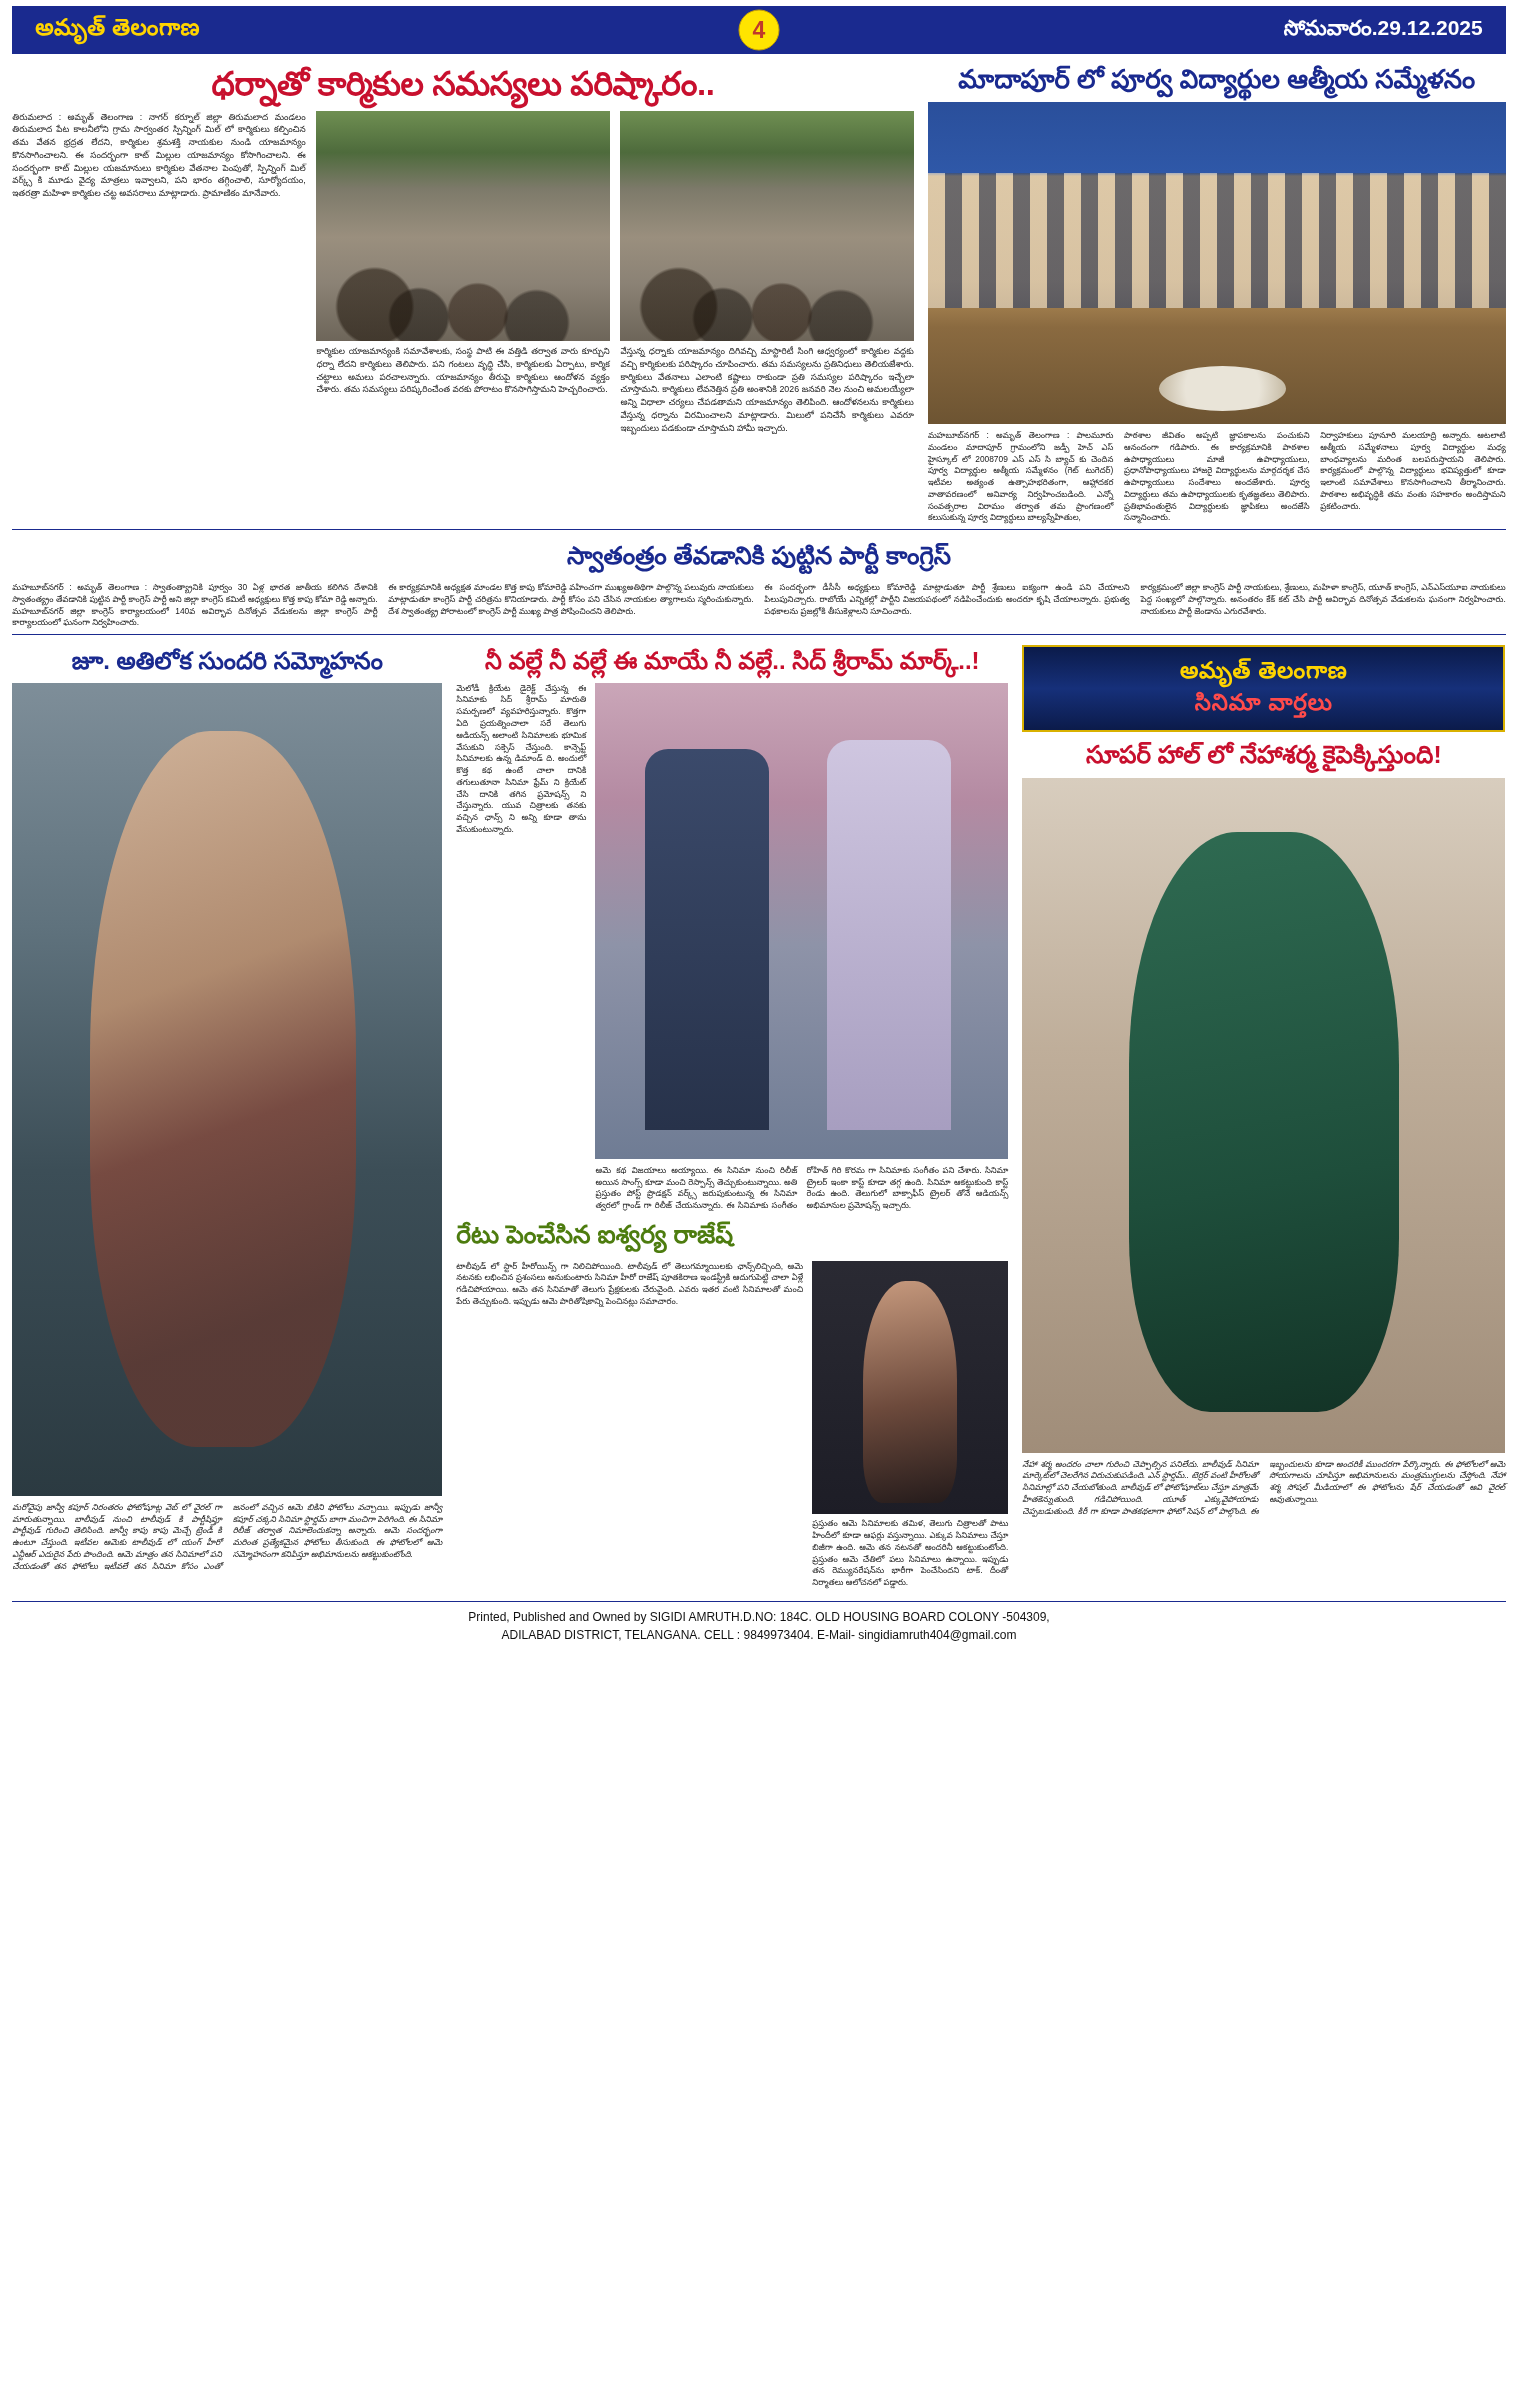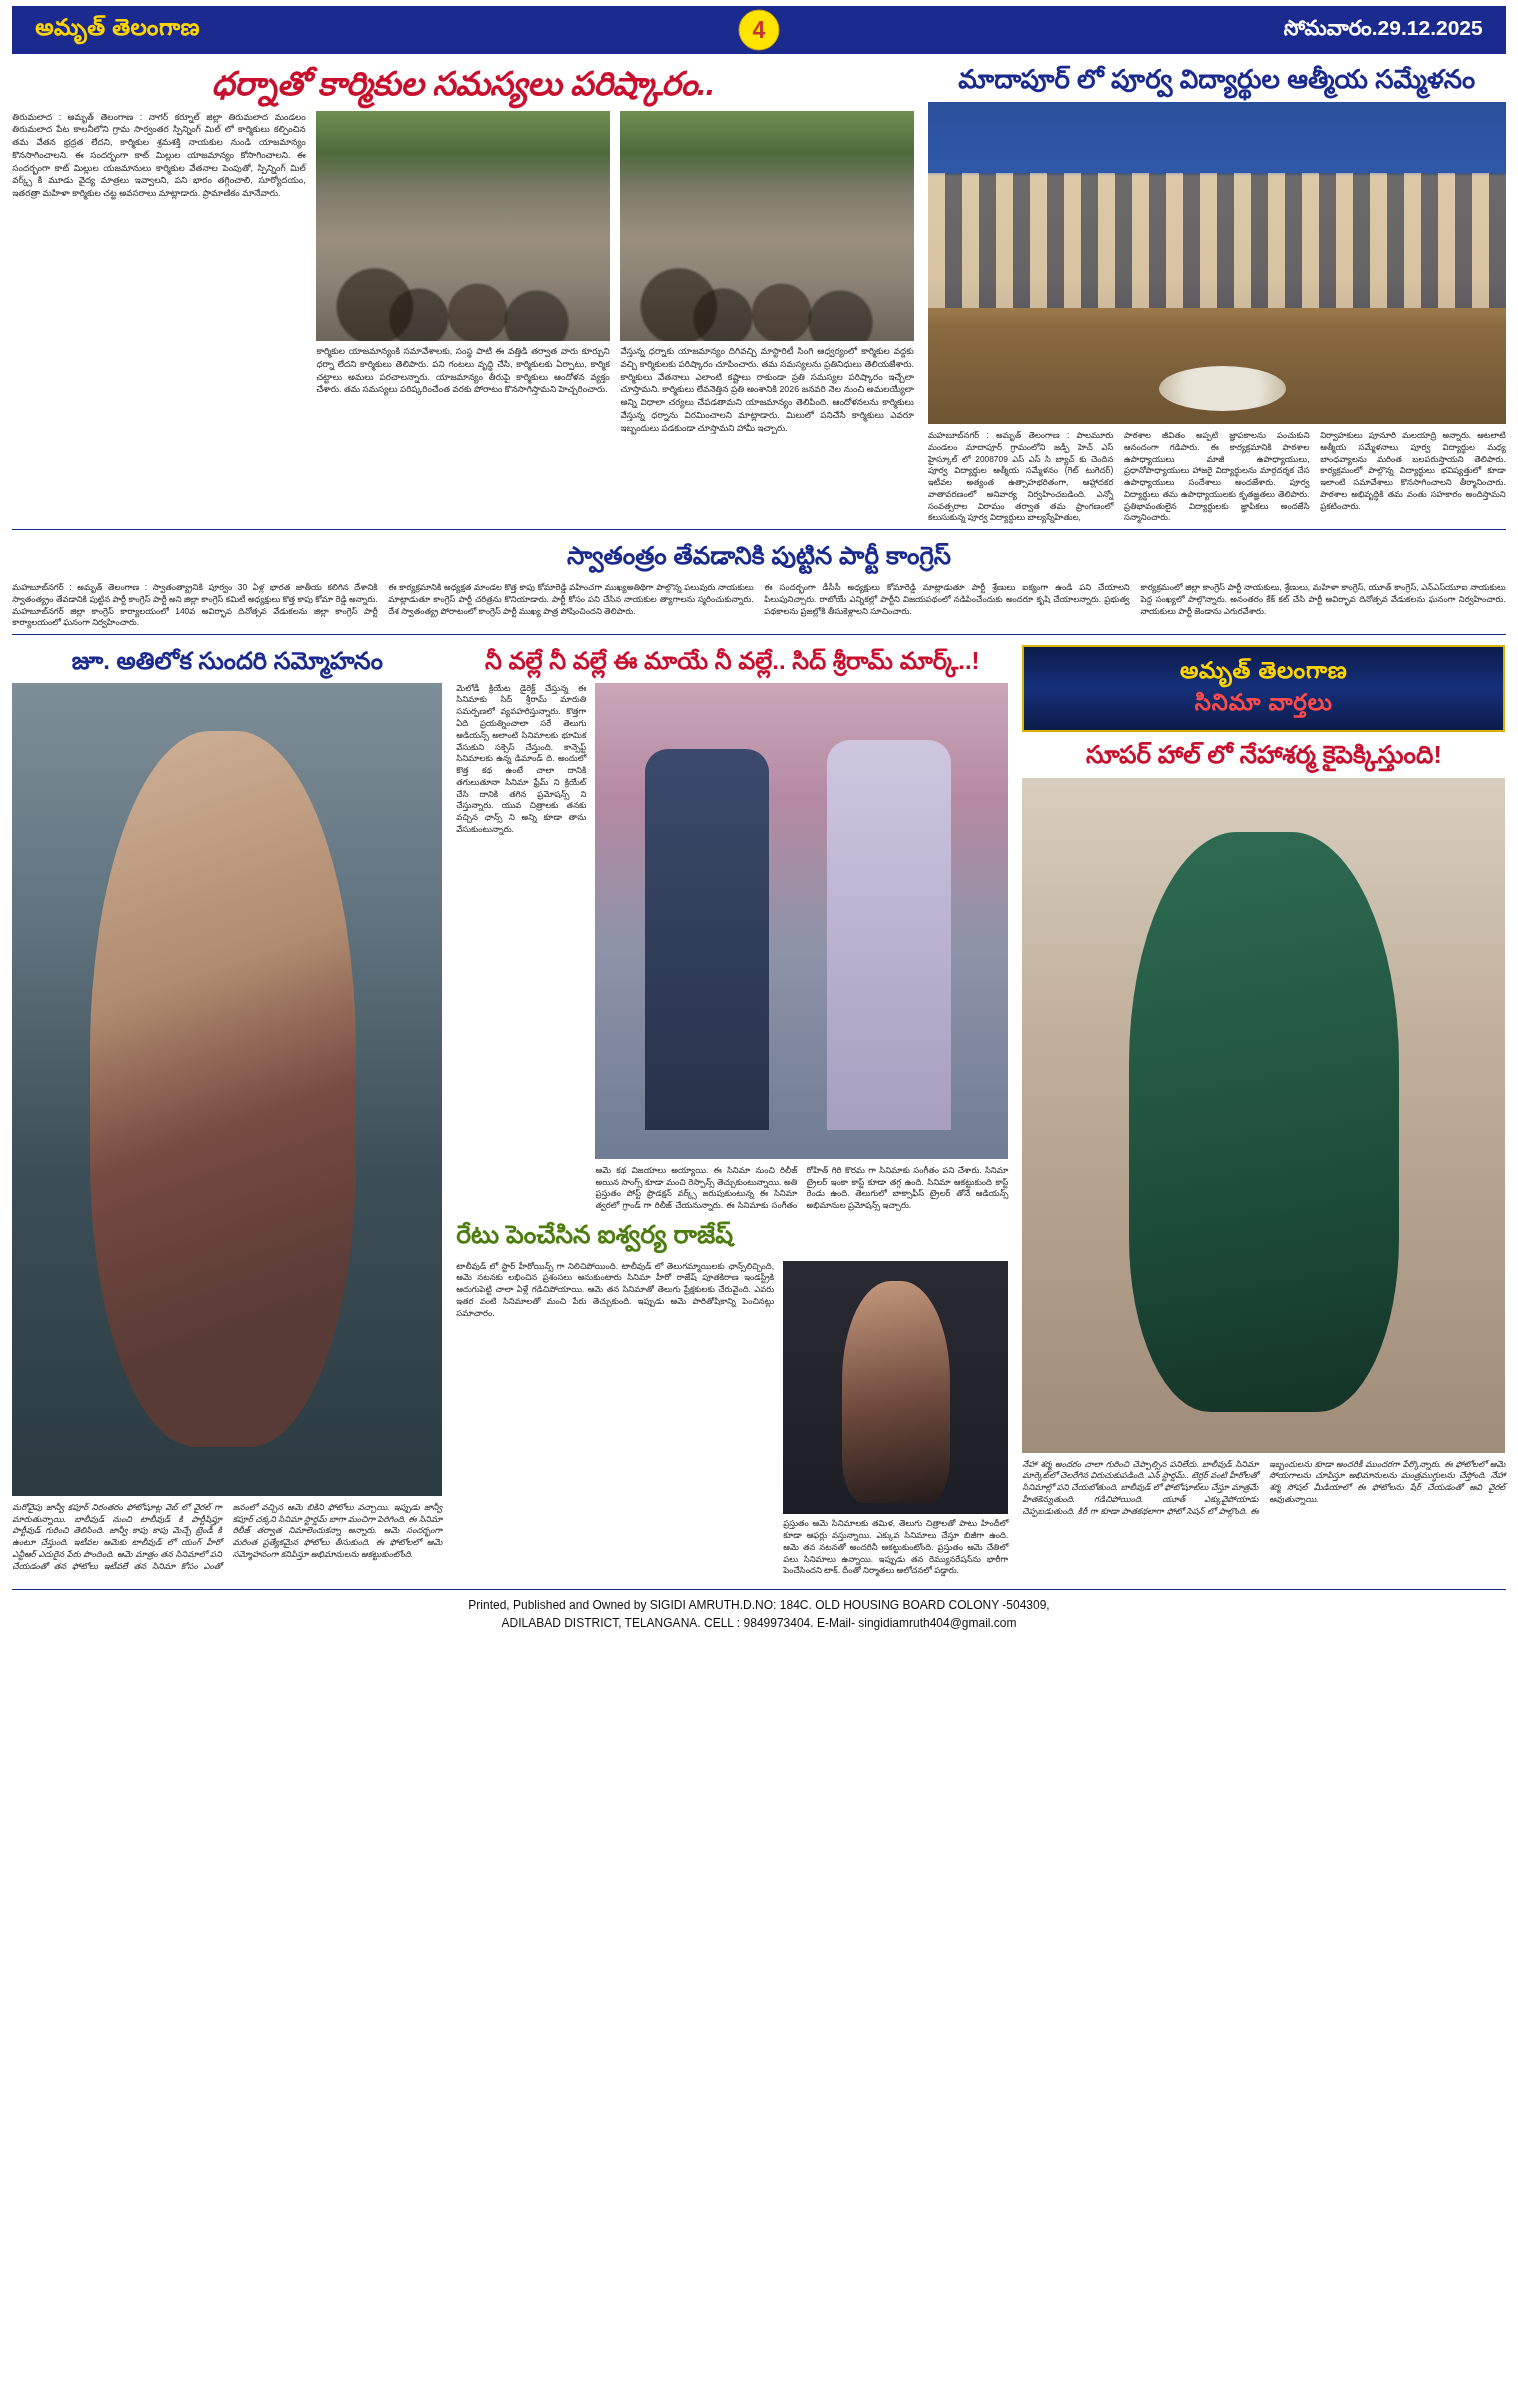--- a/index.html
+++ b/index.html
@@ -75,21 +75,20 @@
   .top-right { width:580px; }
 
   .hl-main {
     font-size:33px;
     color:#c8102e;
     font-weight:bold;
     text-align:center;
     line-height:1.15;
     letter-spacing:-0.4px;
     padding:3.1px 0 7.7px 0;
-    font-style:italic;
   }
   .hl-right {
     font-size:26px;
     color:#1a2a8f;
     font-weight:bold;
     text-align:center;
     line-height:1.25;
     padding:1.5px 0 6.1px 0;
   }
 
@@ -348,21 +347,21 @@
           <div class="photo ph-couple"></div>
           <div class="body-text small" style="margin-top:6.1px; column-count:2; column-gap:9.2px;">ఆమె కథ విజయాలు అయ్యాయి. ఈ సినిమా నుంచి రిలీజ్ అయిన సాంగ్స్ కూడా మంచి రెస్పాన్స్ తెచ్చుకుంటున్నాయి. అతి ప్రస్తుతం పోస్ట్ ప్రొడక్షన్ వర్క్స్ జరుపుకుంటున్న ఈ సినిమా త్వరలో గ్రాండ్ గా రిలీజ్ చేయనున్నారు. ఈ సినిమాకు సంగీతం రోహిత్ గిరి కొరమ గా సినిమాకు సంగీతం పని చేశారు. సినిమా ట్రైలర్ ఇంకా కాస్ట్ కూడా తగ్గ ఉంది. సినిమా ఆకట్టుకుంది కాస్ట్ రెండు ఉంది. తెలుగులో బాక్సాఫీస్ ట్రైలర్ తోనే ఆడియన్స్ అభిమానుల ప్రమోషన్స్ ఇచ్చారు.</div>
         </div>
       </div>
 
       <div class="hl-aish">రేటు పెంచేసిన ఐశ్వర్య రాజేష్</div>
       <div style="display:flex; gap:9.2px;">
         <div style="flex:1">
           <div class="body-text small">టాలీవుడ్ లో స్టార్ హీరోయిన్స్ గా నిలిచిపోయింది. టాలీవుడ్ లో తెలుగమ్మాయిలకు ఛాన్స్‌లిచ్చింది, ఆమె నటనకు లభించిన ప్రశంసలు అనుకుంటారు సినిమా హీరో రాజేష్ పూతకిరాణ ఇండస్ట్రీకి ఆదుగుపెట్టి చాలా ఏళ్లే గడిచిపోయాయి. ఆమె తన సినిమాతో తెలుగు ప్రేక్షకులకు చేరువైంది. ఎవరు ఇతర వంటి సినిమాలతో మంచి పేరు తెచ్చుకుంది. ఇప్పుడు ఆమె పారితోషికాన్ని పెంచినట్లు సమాచారం.</div>
         </div>
-        <div style="width:225px">
+        <div style="width:196px">
           <div class="photo ph-actress3"></div>
           <div class="body-text small" style="margin-top:4.6px">ప్రస్తుతం ఆమె సినిమాలకు తమిళ, తెలుగు చిత్రాలతో పాటు హిందీలో కూడా ఆఫర్లు వస్తున్నాయి. ఎక్కువ సినిమాలు చేస్తూ బిజీగా ఉంది. ఆమె తన నటనతో అందరినీ ఆకట్టుకుంటోంది. ప్రస్తుతం ఆమె చేతిలో పలు సినిమాలు ఉన్నాయి. ఇప్పుడు తన రెమ్యునరేషన్‌ను భారీగా పెంచేసిందని టాక్. దీంతో నిర్మాతలు ఆలోచనలో పడ్డారు.</div>
         </div>
       </div>
     </div>
 
     <div class="low-right">
       <div class="cinema-banner">
         <div class="l1">అమృత్ తెలంగాణ</div>
         <div class="l2">సినిమా వార్తలు</div>

